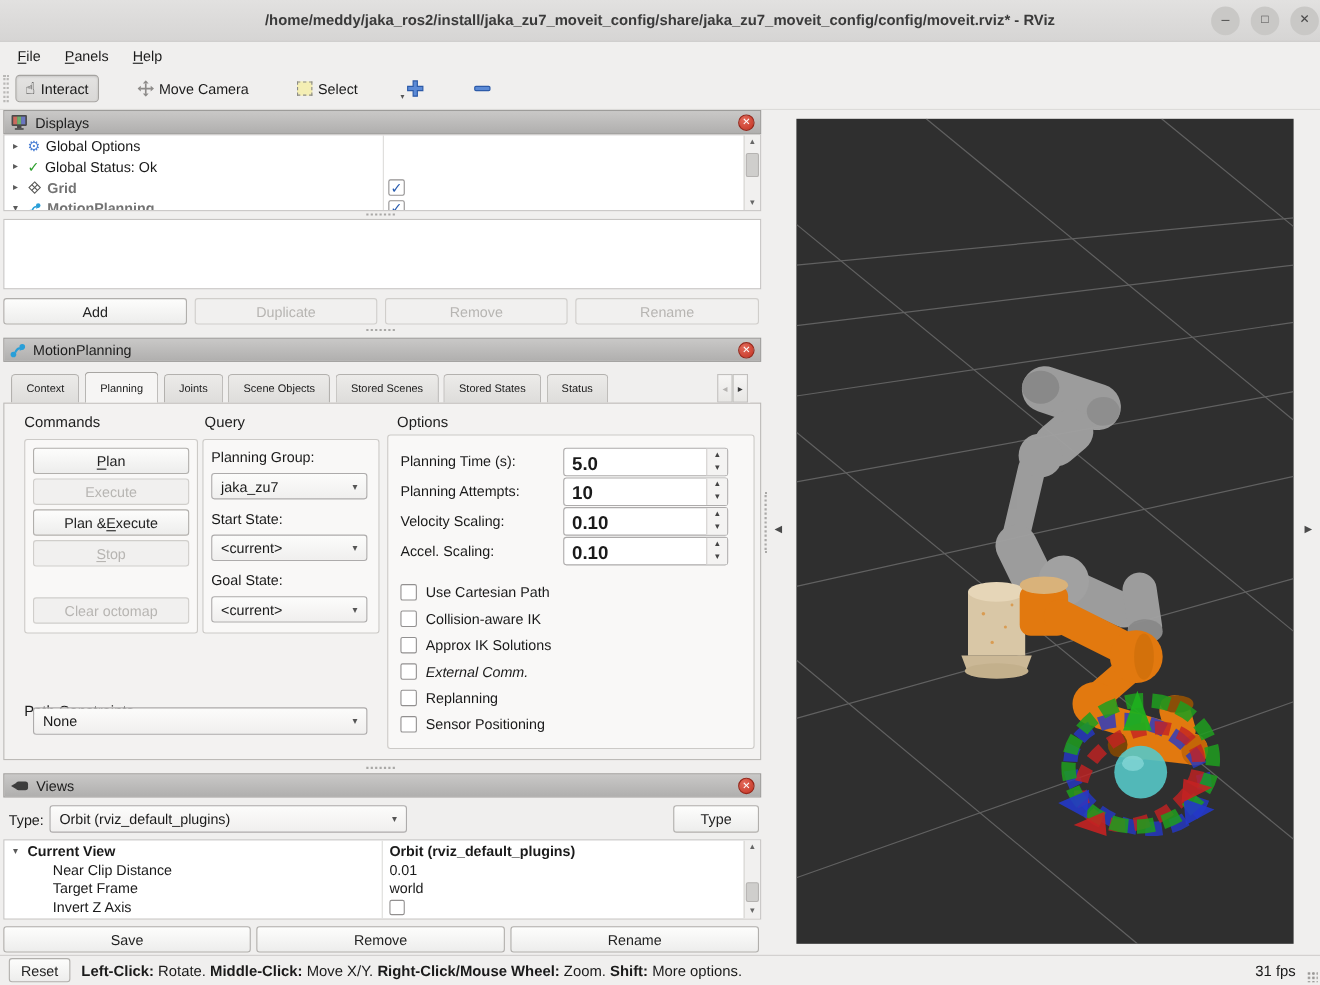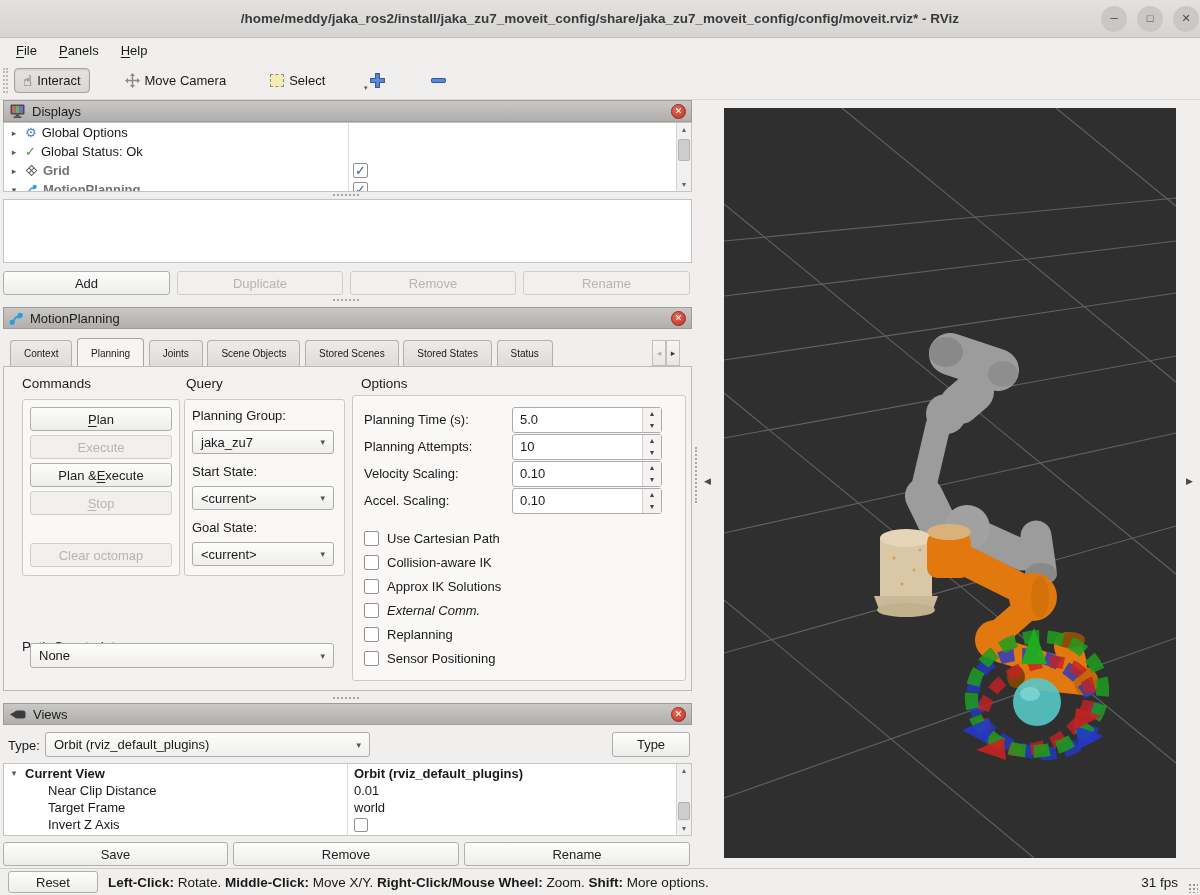--- a/index.html
+++ b/index.html
@@ -39,21 +39,21 @@
   .dots-h { border-top:2px dotted #a9a8a6; width:26px; height:0; }
 
   
   .btn { background:linear-gradient(#fdfdfc,#ededec); border:1px solid #b1afac; border-radius:3px;
          text-align:center; font-size:13px; color:#222; display:flex; align-items:center; justify-content:center; }
   .btn.disabled { color:#b7b5b2; border-color:#d0cecb; background:#f1f0ef; }
   .combo { background:linear-gradient(#fcfcfb,#f0efee); border:1px solid #adabab; border-radius:3px;
            display:flex; align-items:center; padding:0 8px; font-size:13px; }
   .combo .arrow { margin-left:auto; font-size:9px; color:#555; }
   .spin { background:#fff; border:1px solid #adabab; border-radius:3px; display:flex; }
-  .spin .val { flex:1; padding:4px 7px; font-size:13px; }
+  .spin .val { flex:1; padding:4px 7px; font-size:17px;font-weight:bold; }
   .spin .arrows { width:19px; border-left:1px solid #d3d1cf; display:flex; flex-direction:column; background:#f4f3f2; }
   .spin .arrows span { flex:1; font-size:7px; color:#444; text-align:center; line-height:11px; }
   .cb { width:15px; height:15px; background:#fff; border:1px solid #929090; border-radius:2px;
         font-size:13px; line-height:13px; text-align:center; color:#2a5db0; font-weight:bold; flex:none; }
 
   
   .tree { background:#fff; border:1px solid #c6c4c2; overflow:hidden; }
   .tree-row { height:19px; display:flex; align-items:center; padding-left:4px; gap:5px; position:relative; }
   .tw { width:12px; font-size:9px; color:#5a5a5a; text-align:center; flex:none; }
   .blue-item { color:#737373; font-weight:bold; }
@@ -466,19 +466,19 @@
       <polygon points="310,520 297,556 323,556" fill="#1faf1f" opacity="0.95"></polygon>
       <polygon points="238,622 266,610 264,636" fill="#2438c8" opacity="0.9"></polygon>
       <polygon points="380,628 352,618 354,642" fill="#2438c8" opacity="0.9"></polygon>
       <polygon points="252,642 280,630 282,652" fill="#c42222" opacity="0.9"></polygon>
       <polygon points="378,608 352,600 350,622" fill="#c42222" opacity="0.9"></polygon>
     </g>
   </svg>
 </div>
 
 <div class="abs statusbar">
-  <div class="btn" style="height:22px; padding:0 27px;">Reset</div>
+  <div class="btn" style="height:22px; padding:0 10px;">Reset</div>
   <div class="hints">
     <b>Left-Click:</b><span> Rotate. </span><b>Middle-Click:</b><span> Move X/Y. </span><b>Right-Click/Mouse Wheel:</b><span> Zoom. </span><b>Shift:</b><span> More options.</span>
   </div>
   <span class="fps">31 fps</span>
   <span class="grip"></span>
 </div>
 
 </body></html>

